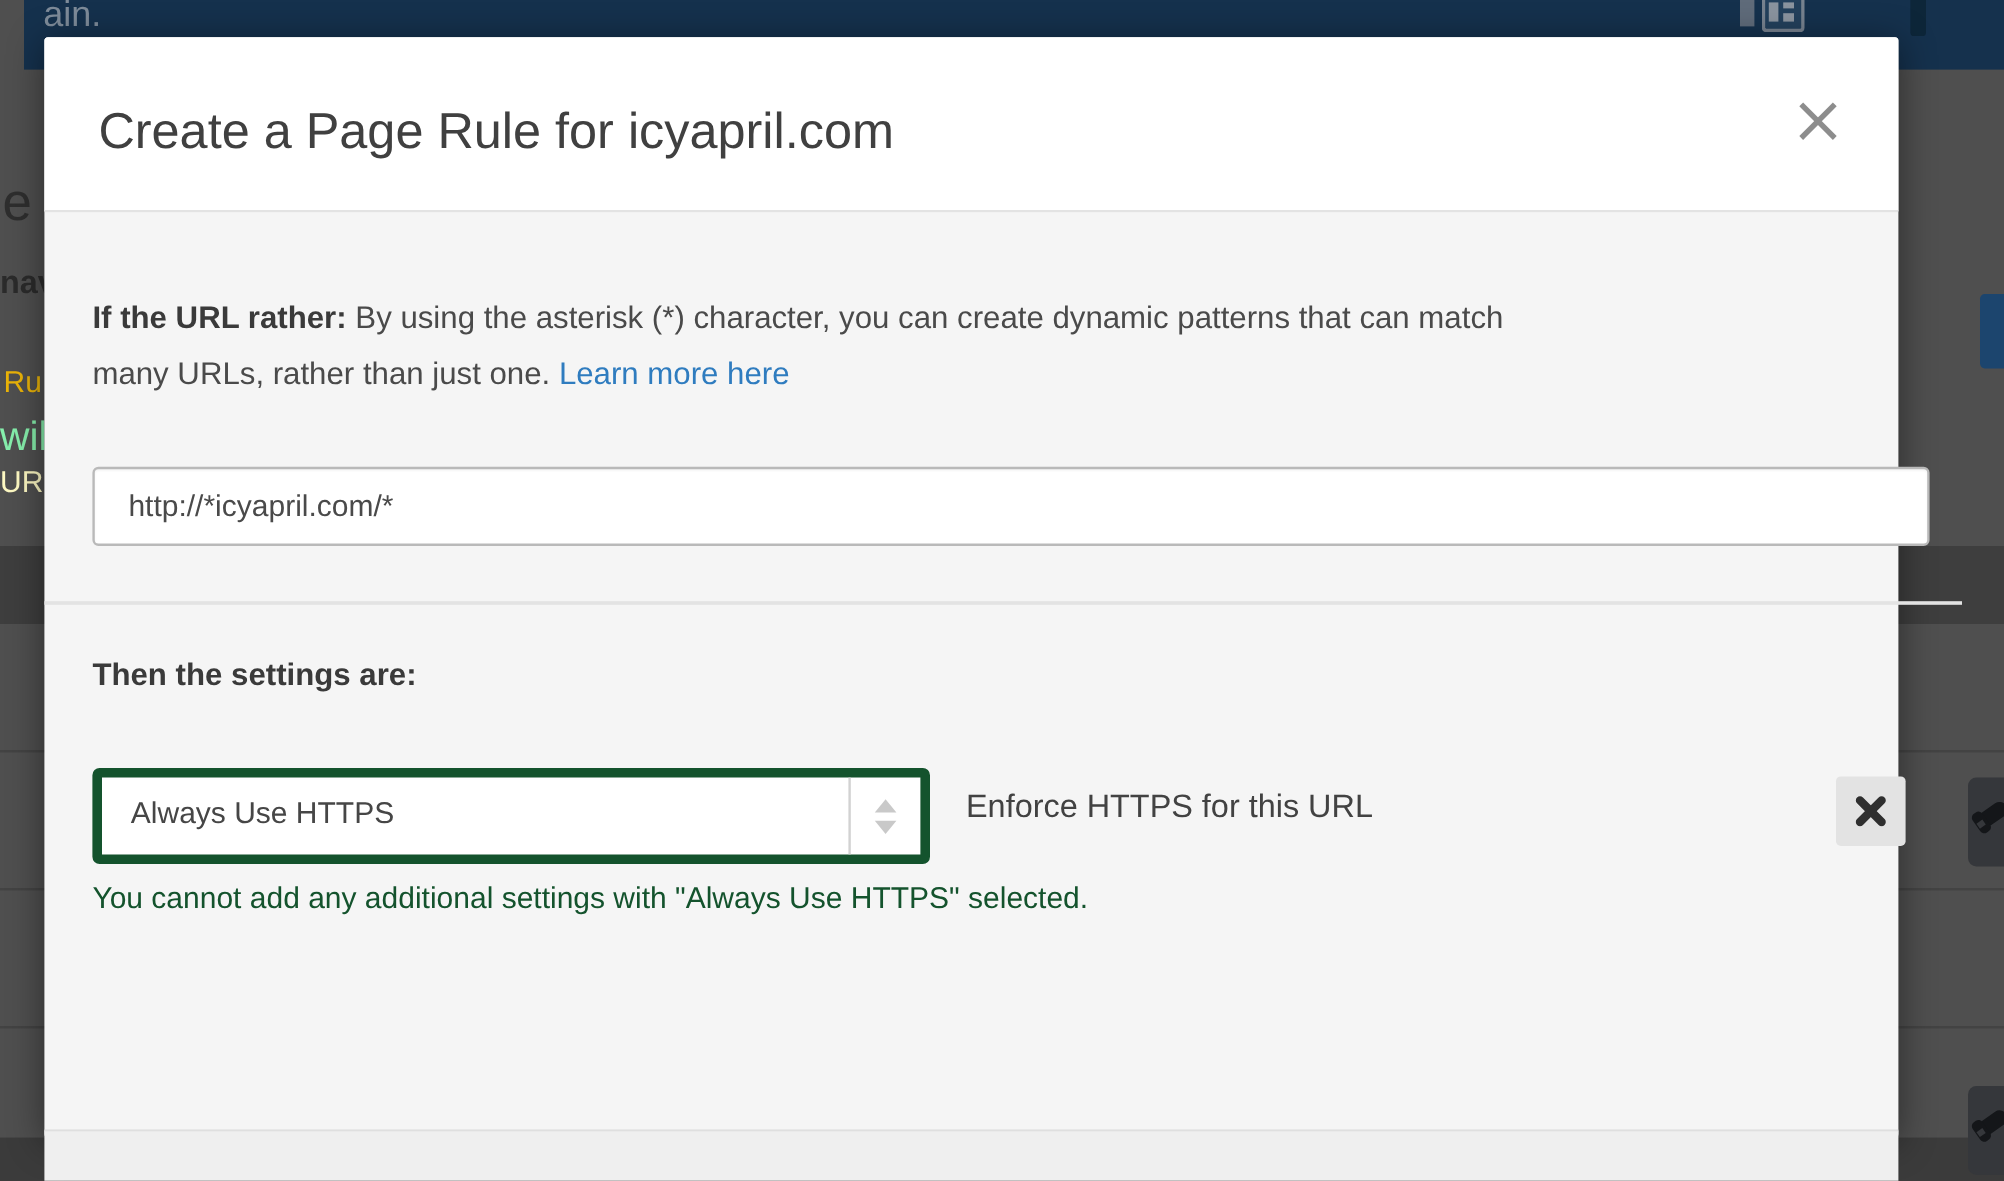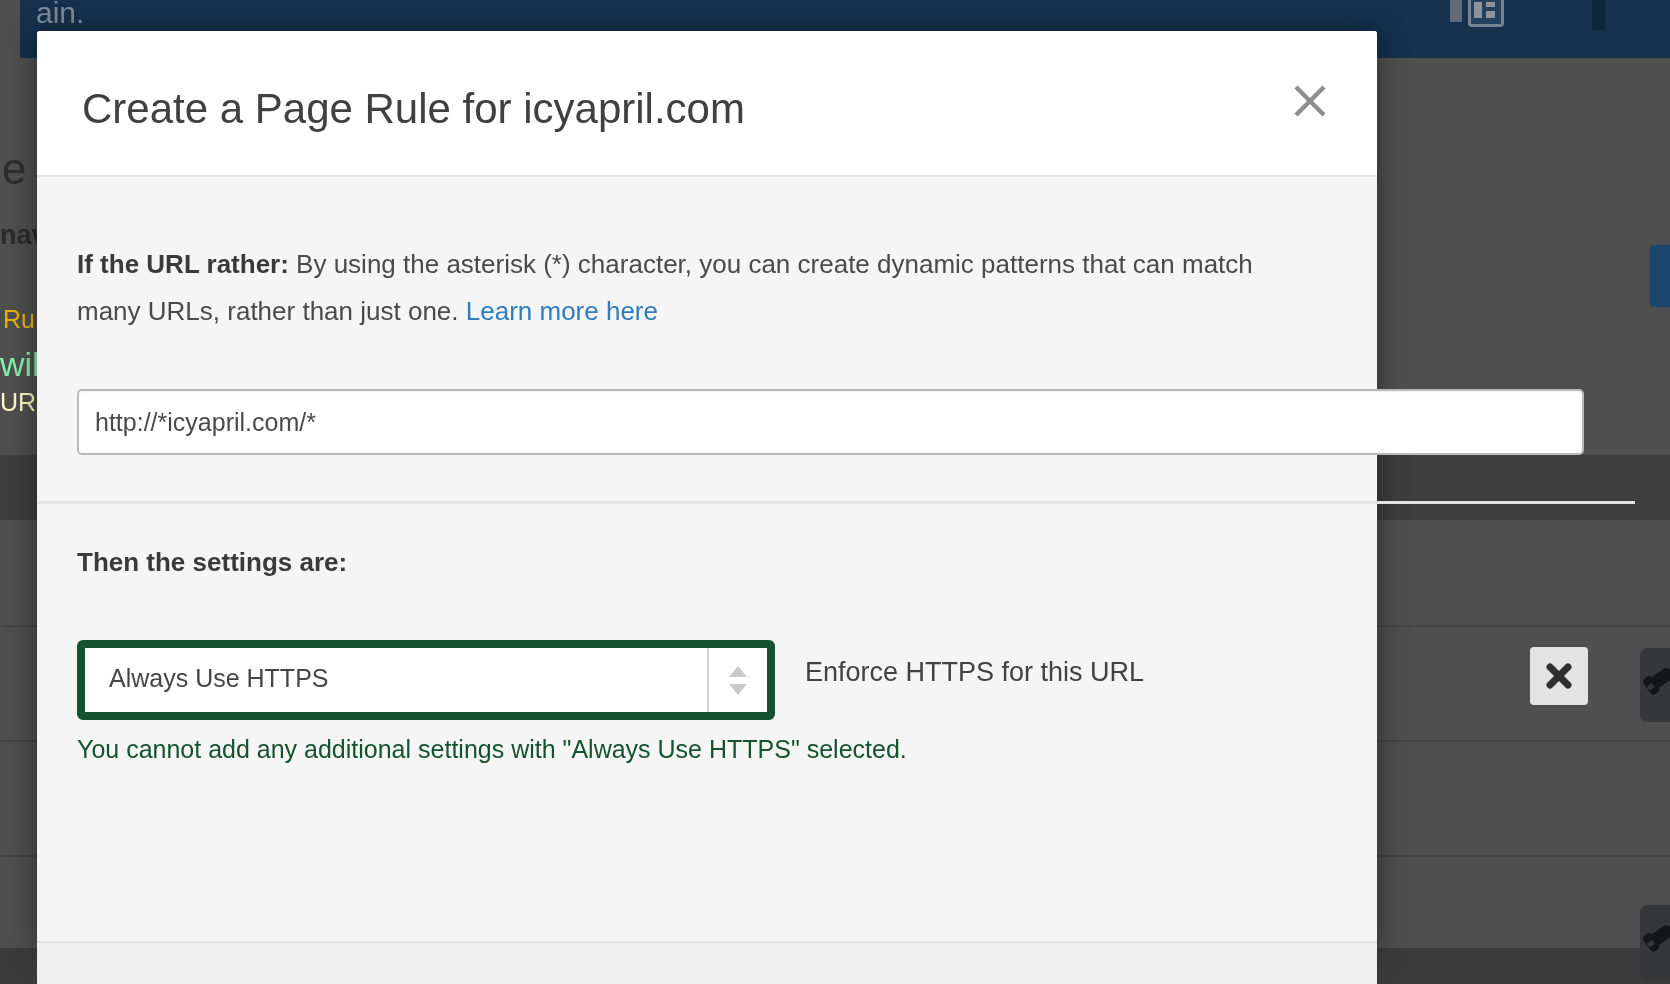--- a/index.html
+++ b/index.html
@@ -33,37 +33,37 @@
   .bg-right-frags{position:absolute;right:0;top:0;width:35px;height:984px;overflow:hidden;}
   .bg-bluebtn{position:absolute;right:0;top:245px;width:20px;height:62px;background:#1c456e;border-radius:4px 0 0 4px;}
   .wrench-btn{position:absolute;right:0;width:30px;height:74px;background:#35373b;border-radius:7px 0 0 7px;}
   .wrench-btn.w1{top:648px;}
   .wrench-btn.w2{top:905px;}
   .wrench{position:absolute;left:8px;top:24px;width:26px;height:13px;background:#141619;border-radius:7px;transform:rotate(-35deg);}
   .wrench::before{content:"";position:absolute;left:-4px;top:-3px;width:10px;height:19px;background:#141619;border-radius:4px;}
   .wrench::after{content:"";position:absolute;left:-3px;top:5px;width:6px;height:5px;background:#35373b;}
 
   
-  .modal{position:absolute;left:37px;top:31px;width:1340px;height:917px;background:#f5f5f5;
+  .modal{position:absolute;left:37px;top:31px;width:1545px;height:917px;background:#f5f5f5;
          border-radius:3px;box-shadow:0 4px 30px rgba(0,0,0,.45);}
   .modal-header{position:absolute;left:0;top:0;width:100%;height:144px;background:#ffffff;
                 border-bottom:2px solid #e3e3e3;border-radius:3px 3px 0 0;}
   .modal-title{position:absolute;left:45px;top:54px;font-size:42px;color:#404040;font-weight:400;}
   .close-btn{position:absolute;right:45px;top:48px;width:44px;height:44px;cursor:pointer;
              display:flex;align-items:center;justify-content:center;}
 
   .modal-body{position:absolute;left:0;top:146px;width:100%;}
 
   .para{position:absolute;left:40px;top:64px;width:1390px;font-size:26px;line-height:47px;color:#4a4a4a;}
   .para b{color:#3a3a3a;}
   .link{color:#2f7cbf;text-decoration:none;cursor:pointer;}
 
   .url-input{position:absolute;left:40px;top:212px;width:1471px;height:62px;background:#fff;
              border:2px solid #b9b9b9;border-radius:5px;font-family:"Liberation Sans",sans-serif;
-             font-size:25px;color:#4a4a4a;padding:0 16px;outline:none;box-shadow:inset 0 1px 2px rgba(0,0,0,.06);}
+             font-size:25px;color:#4a4a4a;padding:0 28px;outline:none;box-shadow:inset 0 1px 2px rgba(0,0,0,.06);}
 
   .divider2{position:absolute;left:0;top:324px;width:1598px;height:3px;background:#e3e3e3;}
 
   .settings-heading{position:absolute;left:40px;top:370px;font-size:26px;font-weight:bold;color:#3a3a3a;}
 
   .select{position:absolute;left:40px;top:463px;width:682px;height:64px;background:#fff;
           border:8px solid #14532d;border-radius:6px;cursor:pointer;}
   .select-value{position:absolute;left:24px;top:16px;font-size:25px;color:#464646;}
   .select-arrows{position:absolute;right:0;top:0;width:58px;height:100%;border-left:2px solid #d2d2d2;
                  display:flex;flex-direction:column;align-items:center;justify-content:center;gap:7px;}

